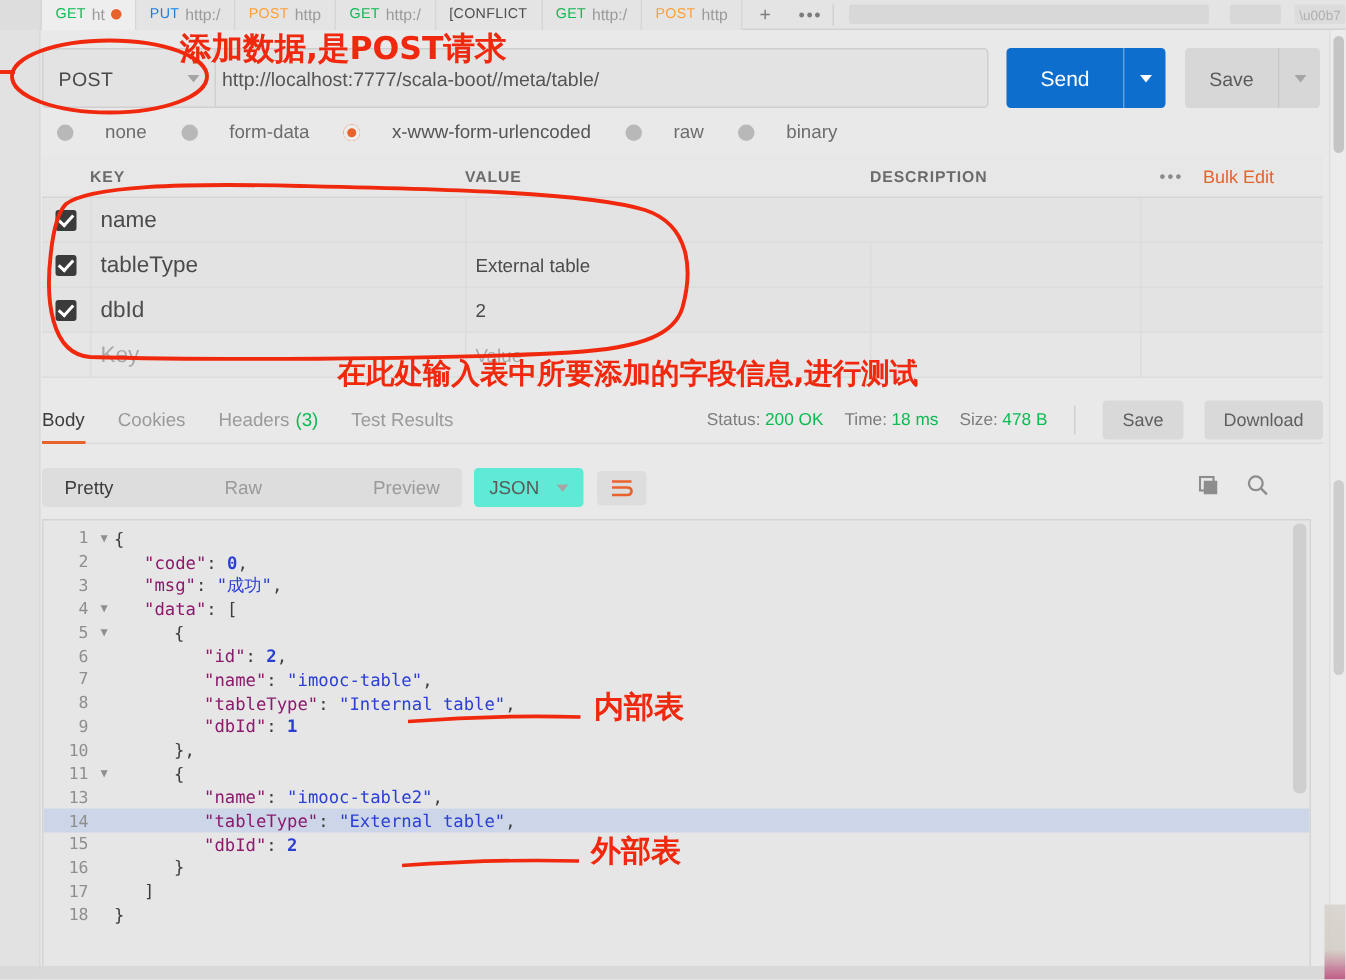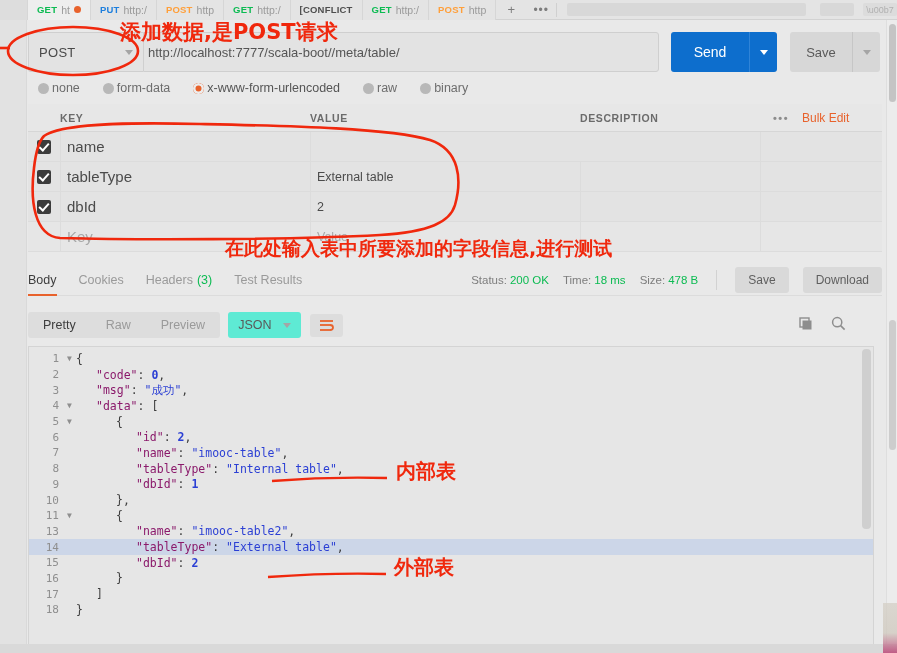--- a/index.html
+++ b/index.html
@@ -20,21 +20,21 @@
     border-bottom:1px solid #d2d2d2;
   }
   .tab-left-edge { width:28px; height:20px; border-right:1px solid #d6d6d6; background:#dddddd;}
   .tab {
     height:20px; display:flex; align-items:center; gap:4px;
     padding:0 9px; border-right:1px solid #d6d6d6;
     white-space:nowrap; font-size:10.5px; color:#8a8a8a; background:#e4e4e4;
     cursor:pointer;
   }
   .tab.active { background:#eeeeee; color:#444; }
-  .tab .m { font-weight:bold; font-size:9.5px; letter-spacing:.2px;}
+  .tab .m { font-weight:normal; font-size:9.5px; letter-spacing:.2px;}
   .m.get{color:#0cbb52;} .m.post{color:#ff9f3a;} .m.put{color:#1e7fdd;}
   .m.conf{color:#4d4d4d;}
   .tab .u { color:#9a9a9a; font-size:10.5px;}
   .tab .dot { width:7px;height:7px;border-radius:50%;background:#e8622c; display:inline-block;}
   .tab-plus, .tab-dots {
     width:30px;height:20px;display:flex;align-items:center;justify-content:center;
     color:#7d7d7d; font-size:13px; cursor:pointer;
   }
   .tab-dots { font-size:12px; letter-spacing:1px;}
   .tab-sep { width:1px;height:14px;background:#d0d0d0;}
@@ -80,21 +80,21 @@
   }
   .save-caret {
     height:40px;width:28px;background:#d7d7d7;border-left:1px solid #c6c6c6;
     border-radius:0 3px 3px 0;display:flex;align-items:center;justify-content:center;cursor:pointer;
   }
 
   
   .bodytype-row {
     position:absolute; top:76px; left:38px; height:24px; display:flex; align-items:center; gap:23px;
   }
-  .radio { display:flex; align-items:center; gap:3px; cursor:pointer; }
+  .radio { display:flex; align-items:center; gap:21px; cursor:pointer; }
   .radio .circ { width:11px;height:11px;border-radius:50%; background:#b8b8b8; }
   .radio.sel .circ { background:#e8622c; box-shadow: inset 0 0 0 2.5px #ececec, inset 0 0 0 5px #e8622c;}
   .radio .lbl { font-size:12.5px; color:#6d6d6d; }
   .radio.sel .lbl { color:#555; }
 
   
   .kv-wrap { position:absolute; top:104px; left:28px; width:854px; }
   .kv-head {
     display:flex; height:28px; align-items:center;
     background:#e7e7e7; border-bottom:1px solid #d6d6d6;
@@ -139,21 +139,21 @@
   .rtab.active:after { content:""; position:absolute;bottom:0;left:0;right:0;height:2px;background:#e8622c;}
   .rtab .cnt { color:#0cbb52; margin-left:4px;}
   .resp-meta { margin-left:auto; display:flex; align-items:center; gap:14px; font-size:11.5px; color:#7d7d7d;}
   .resp-meta b { font-weight:normal; color:#0cbb52; margin-left:3px;}
   .vdiv { width:1px; height:20px; background:#d2d2d2; margin:0 4px;}
   .rbtn { background:#d9d9d9; border-radius:3px; padding:6px 13px; font-size:12px; color:#5f5f5f;
           cursor:pointer;}
 
   
   .fmt-row { position:absolute; top:308px; left:28px; width:854px; height:34px; display:flex; align-items:center;}
-  .seg { display:flex; background:#dddddd; border-radius:3px; overflow:hidden;}
+  .seg { display:flex; background:#dddddd; border-radius:3px; overflow:hidden;gap:44px;}
   .seg div { padding:6px 15px; font-size:12.5px; color:#9a9a9a; cursor:pointer;}
   .seg div.active { color:#3d3d3d; }
   .fmt-sel { margin-left:8px; background:#5eead4; border-radius:3px; padding:6px 10px;
              display:flex; align-items:center; gap:12px; font-size:12.5px; color:#5a5a5a; cursor:pointer;}
   .wrap-btn { margin-left:9px; background:#dddddd; border-radius:3px; padding:5px 9px; cursor:pointer;
               display:flex;align-items:center;}
   .fmt-right { margin-left:auto; display:flex; align-items:center; gap:18px; padding-right:36px;}
 
   
   .code-box {

